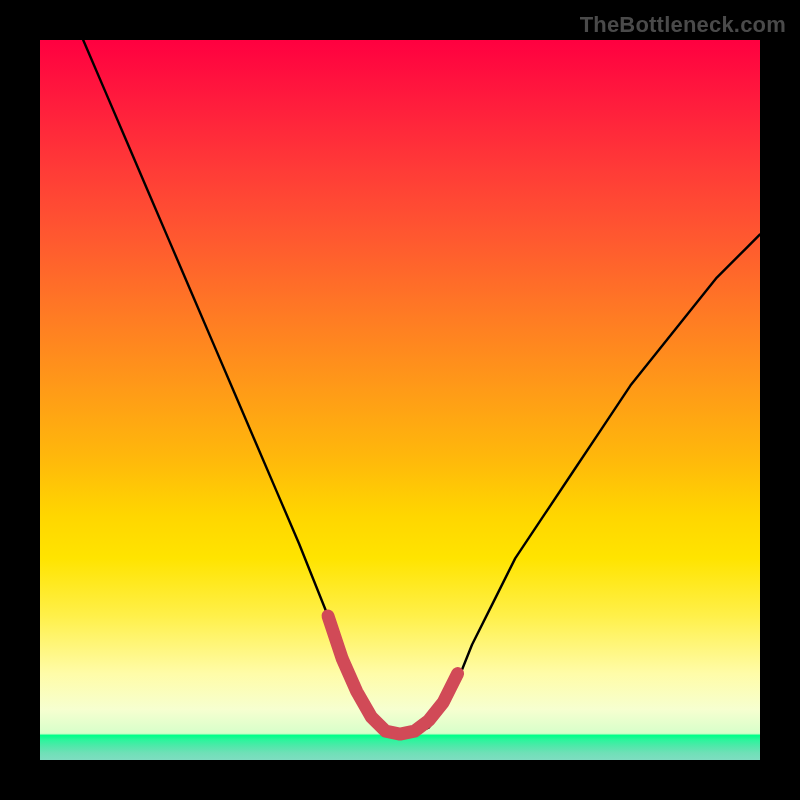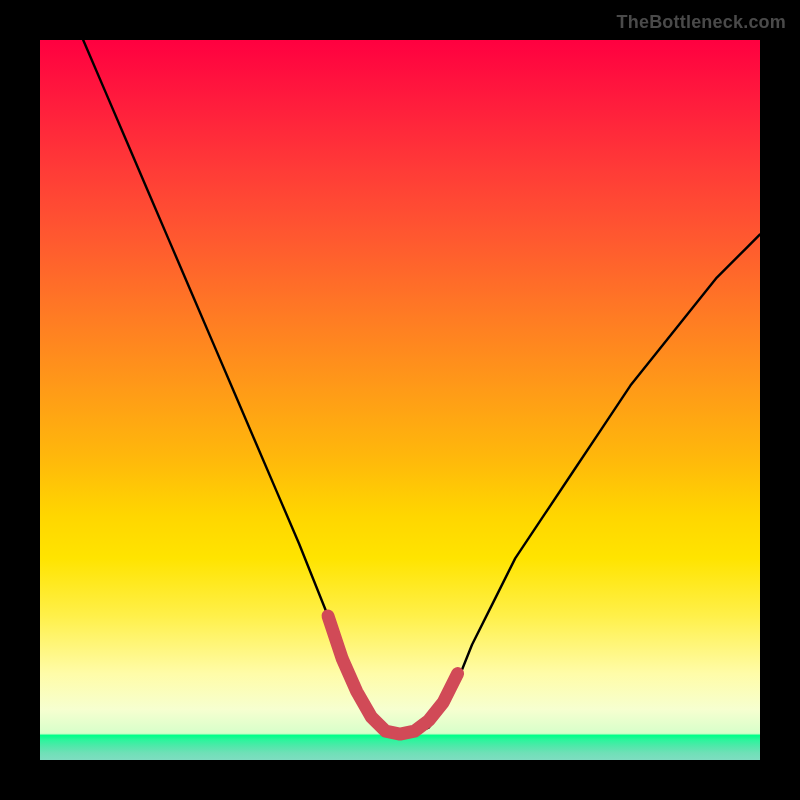--- a/index.html
+++ b/index.html
@@ -43,21 +43,21 @@
       #2bf59c 97.2%,
       #4de9a9 98.0%,
       #6fe0b7 99%,
       #7fddc1 100%
     );
   }
   .watermark {
     position: absolute;
     top: 12px;
     right: 14px;
-    font-size: 18px;
+    font-size: 22px;
     font-weight: 600;
     color: #4a4a4a;
     letter-spacing: 0.2px;
     user-select: none;
   }
   svg.curve {
     position: absolute;
     left: 0;
     top: 0;
     width: 720px;

